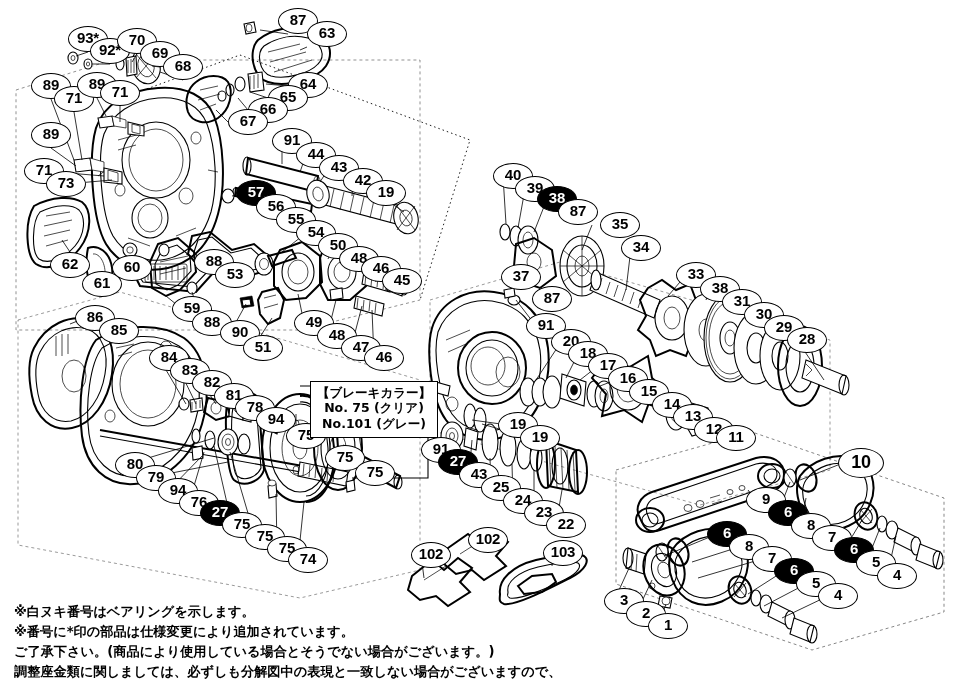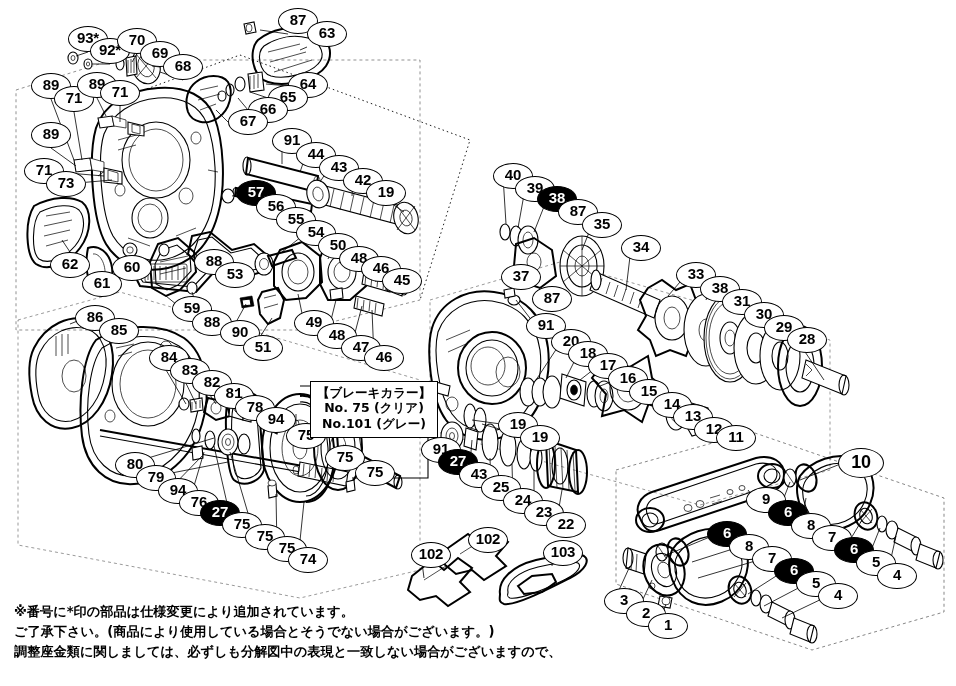--- a/index.html
+++ b/index.html
@@ -701,20 +701,21 @@
     </g>
   </svg>
 
   <div id="brake-legend">
     <div class="legend-title">【ブレーキカラー】</div>
     <div class="legend-line">No. 75 (クリア)</div>
     <div class="legend-line">No.101 (グレー)</div>
   </div>
 
   <div id="footnotes">
+    <div class="note">※白ヌキ番号はベアリングを示します。</div>
     <div class="note">※番号に*印の部品は仕様変更により追加されています。</div>
     <div class="note">ご了承下さい。(商品により使用している場合とそうでない場合がございます。)</div>
     <div class="note">調整座金類に関しましては、必ずしも分解図中の表現と一致しない場合がございますので、</div>
   </div>
 
   <div id="callout-layer">
       <div class="callout" style="left: 68px; top: 26px;">93*</div>
       <div class="callout" style="left: 90px; top: 38px;">92*</div>
       <div class="callout" style="left: 117px; top: 28px;">70</div>
       <div class="callout" style="left: 140px; top: 41px;">69</div>
@@ -756,40 +757,40 @@
       <div class="callout" style="left: 243px; top: 335px;">51</div>
       <div class="callout" style="left: 294px; top: 310px;">49</div>
       <div class="callout" style="left: 317px; top: 323px;">48</div>
       <div class="callout" style="left: 341px; top: 335px;">47</div>
       <div class="callout" style="left: 364px; top: 345px;">46</div>
       <div class="callout" style="left: 75px; top: 305px;">86</div>
       <div class="callout" style="left: 99px; top: 318px;">85</div>
       <div class="callout" style="left: 149px; top: 345px;">84</div>
       <div class="callout" style="left: 170px; top: 358px;">83</div>
       <div class="callout" style="left: 192px; top: 370px;">82</div>
-      <div class="callout" style="left: 214px; top: 383px; font-family: Liberation Mono, monospace;">81</div>
+      <div class="callout" style="left: 214px; top: 383px;">81</div>
       <div class="callout" style="left: 235px; top: 395px;">78</div>
       <div class="callout" style="left: 256px; top: 407px;">94</div>
       <div class="callout" style="left: 115px; top: 452px;">80</div>
       <div class="callout" style="left: 136px; top: 465px;">79</div>
       <div class="callout" style="left: 158px; top: 478px;">94</div>
       <div class="callout" style="left: 179px; top: 490px;">76</div>
       <div class="callout bearing" style="left: 200px; top: 500px;">27</div>
       <div class="callout" style="left: 222px; top: 512px;">75</div>
       <div class="callout" style="left: 245px; top: 524px;">75</div>
       <div class="callout" style="left: 267px; top: 536px;">75</div>
       <div class="callout" style="left: 288px; top: 547px;">74</div>
       <div class="callout" style="left: 286px; top: 423px;">75</div>
       <div class="callout" style="left: 325px; top: 445px;">75</div>
       <div class="callout" style="left: 355px; top: 460px;">75</div>
       <div class="callout" style="left: 493px; top: 163px;">40</div>
       <div class="callout" style="left: 515px; top: 176px;">39</div>
       <div class="callout bearing" style="left: 537px; top: 186px;">38</div>
       <div class="callout" style="left: 558px; top: 199px;">87</div>
-      <div class="callout" style="left: 582px; top: 212px;">35</div>
+      <div class="callout" style="left: 600px; top: 212px;">35</div>
       <div class="callout" style="left: 621px; top: 235px;">34</div>
       <div class="callout" style="left: 501px; top: 264px;">37</div>
       <div class="callout" style="left: 532px; top: 286px;">87</div>
       <div class="callout" style="left: 676px; top: 262px;">33</div>
       <div class="callout" style="left: 700px; top: 276px;">38</div>
       <div class="callout" style="left: 722px; top: 289px;">31</div>
       <div class="callout" style="left: 744px; top: 302px;">30</div>
       <div class="callout" style="left: 764px; top: 315px;">29</div>
       <div class="callout" style="left: 787px; top: 327px;">28</div>
       <div class="callout" style="left: 526px; top: 313px;">91</div>

